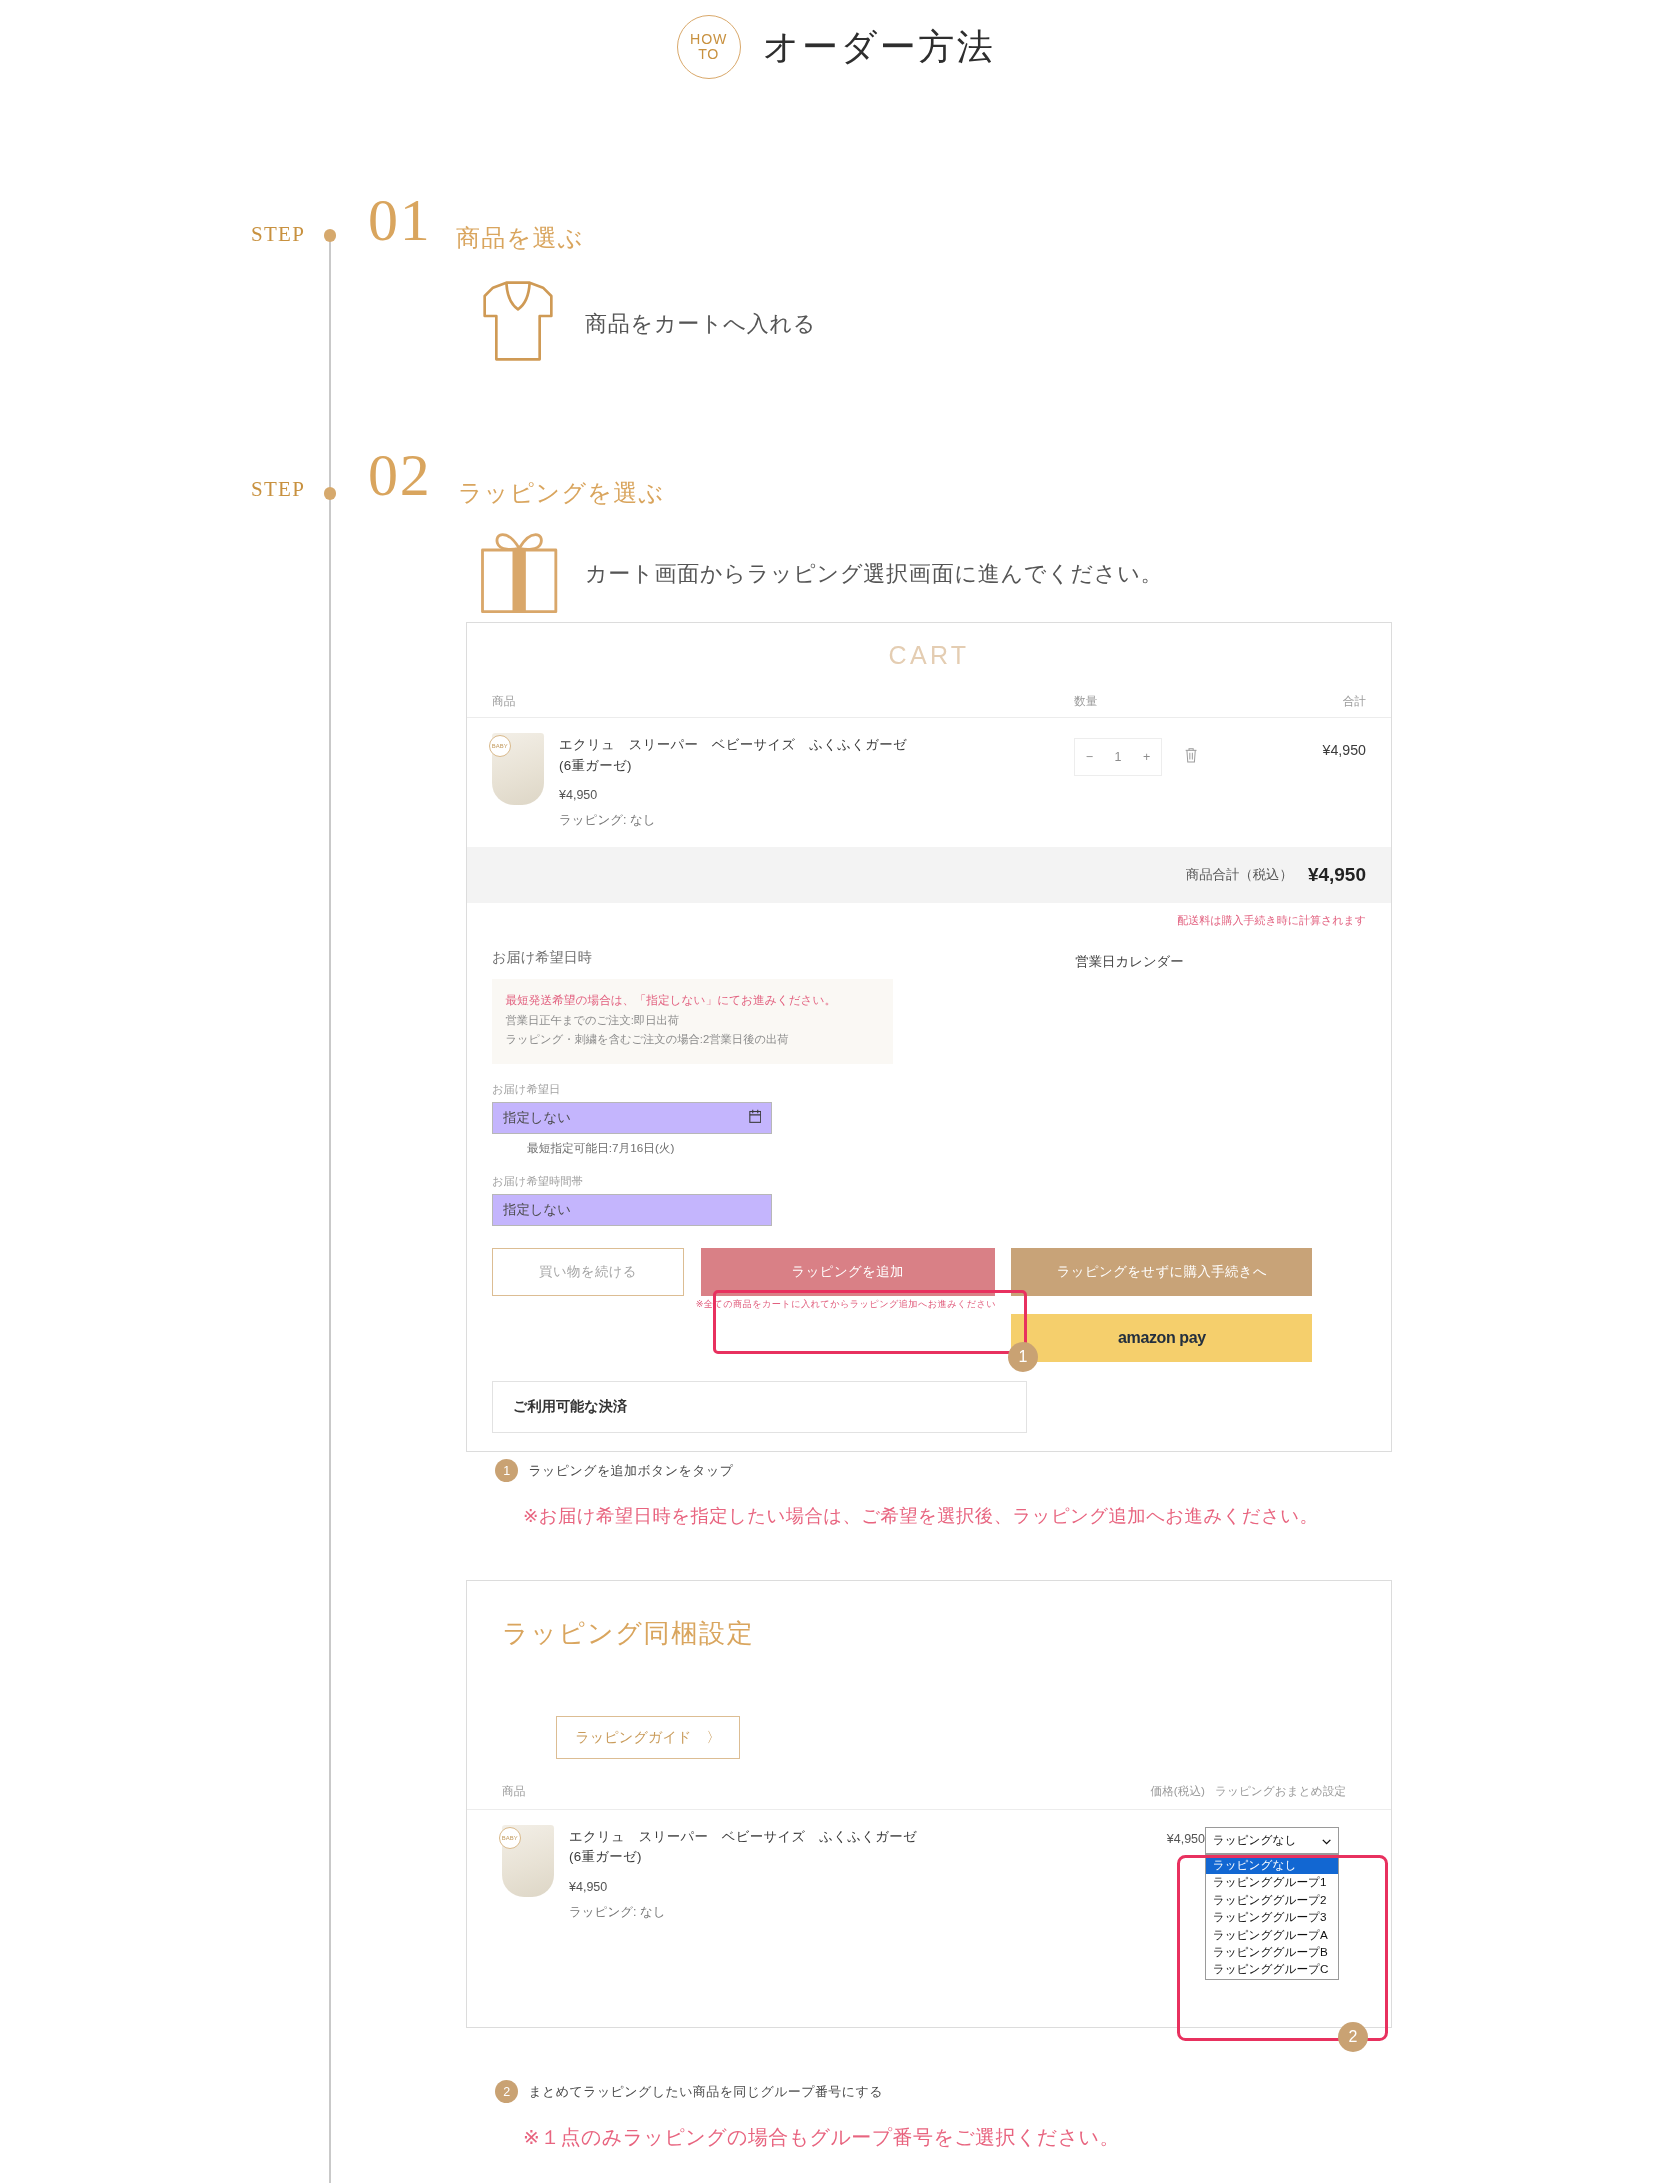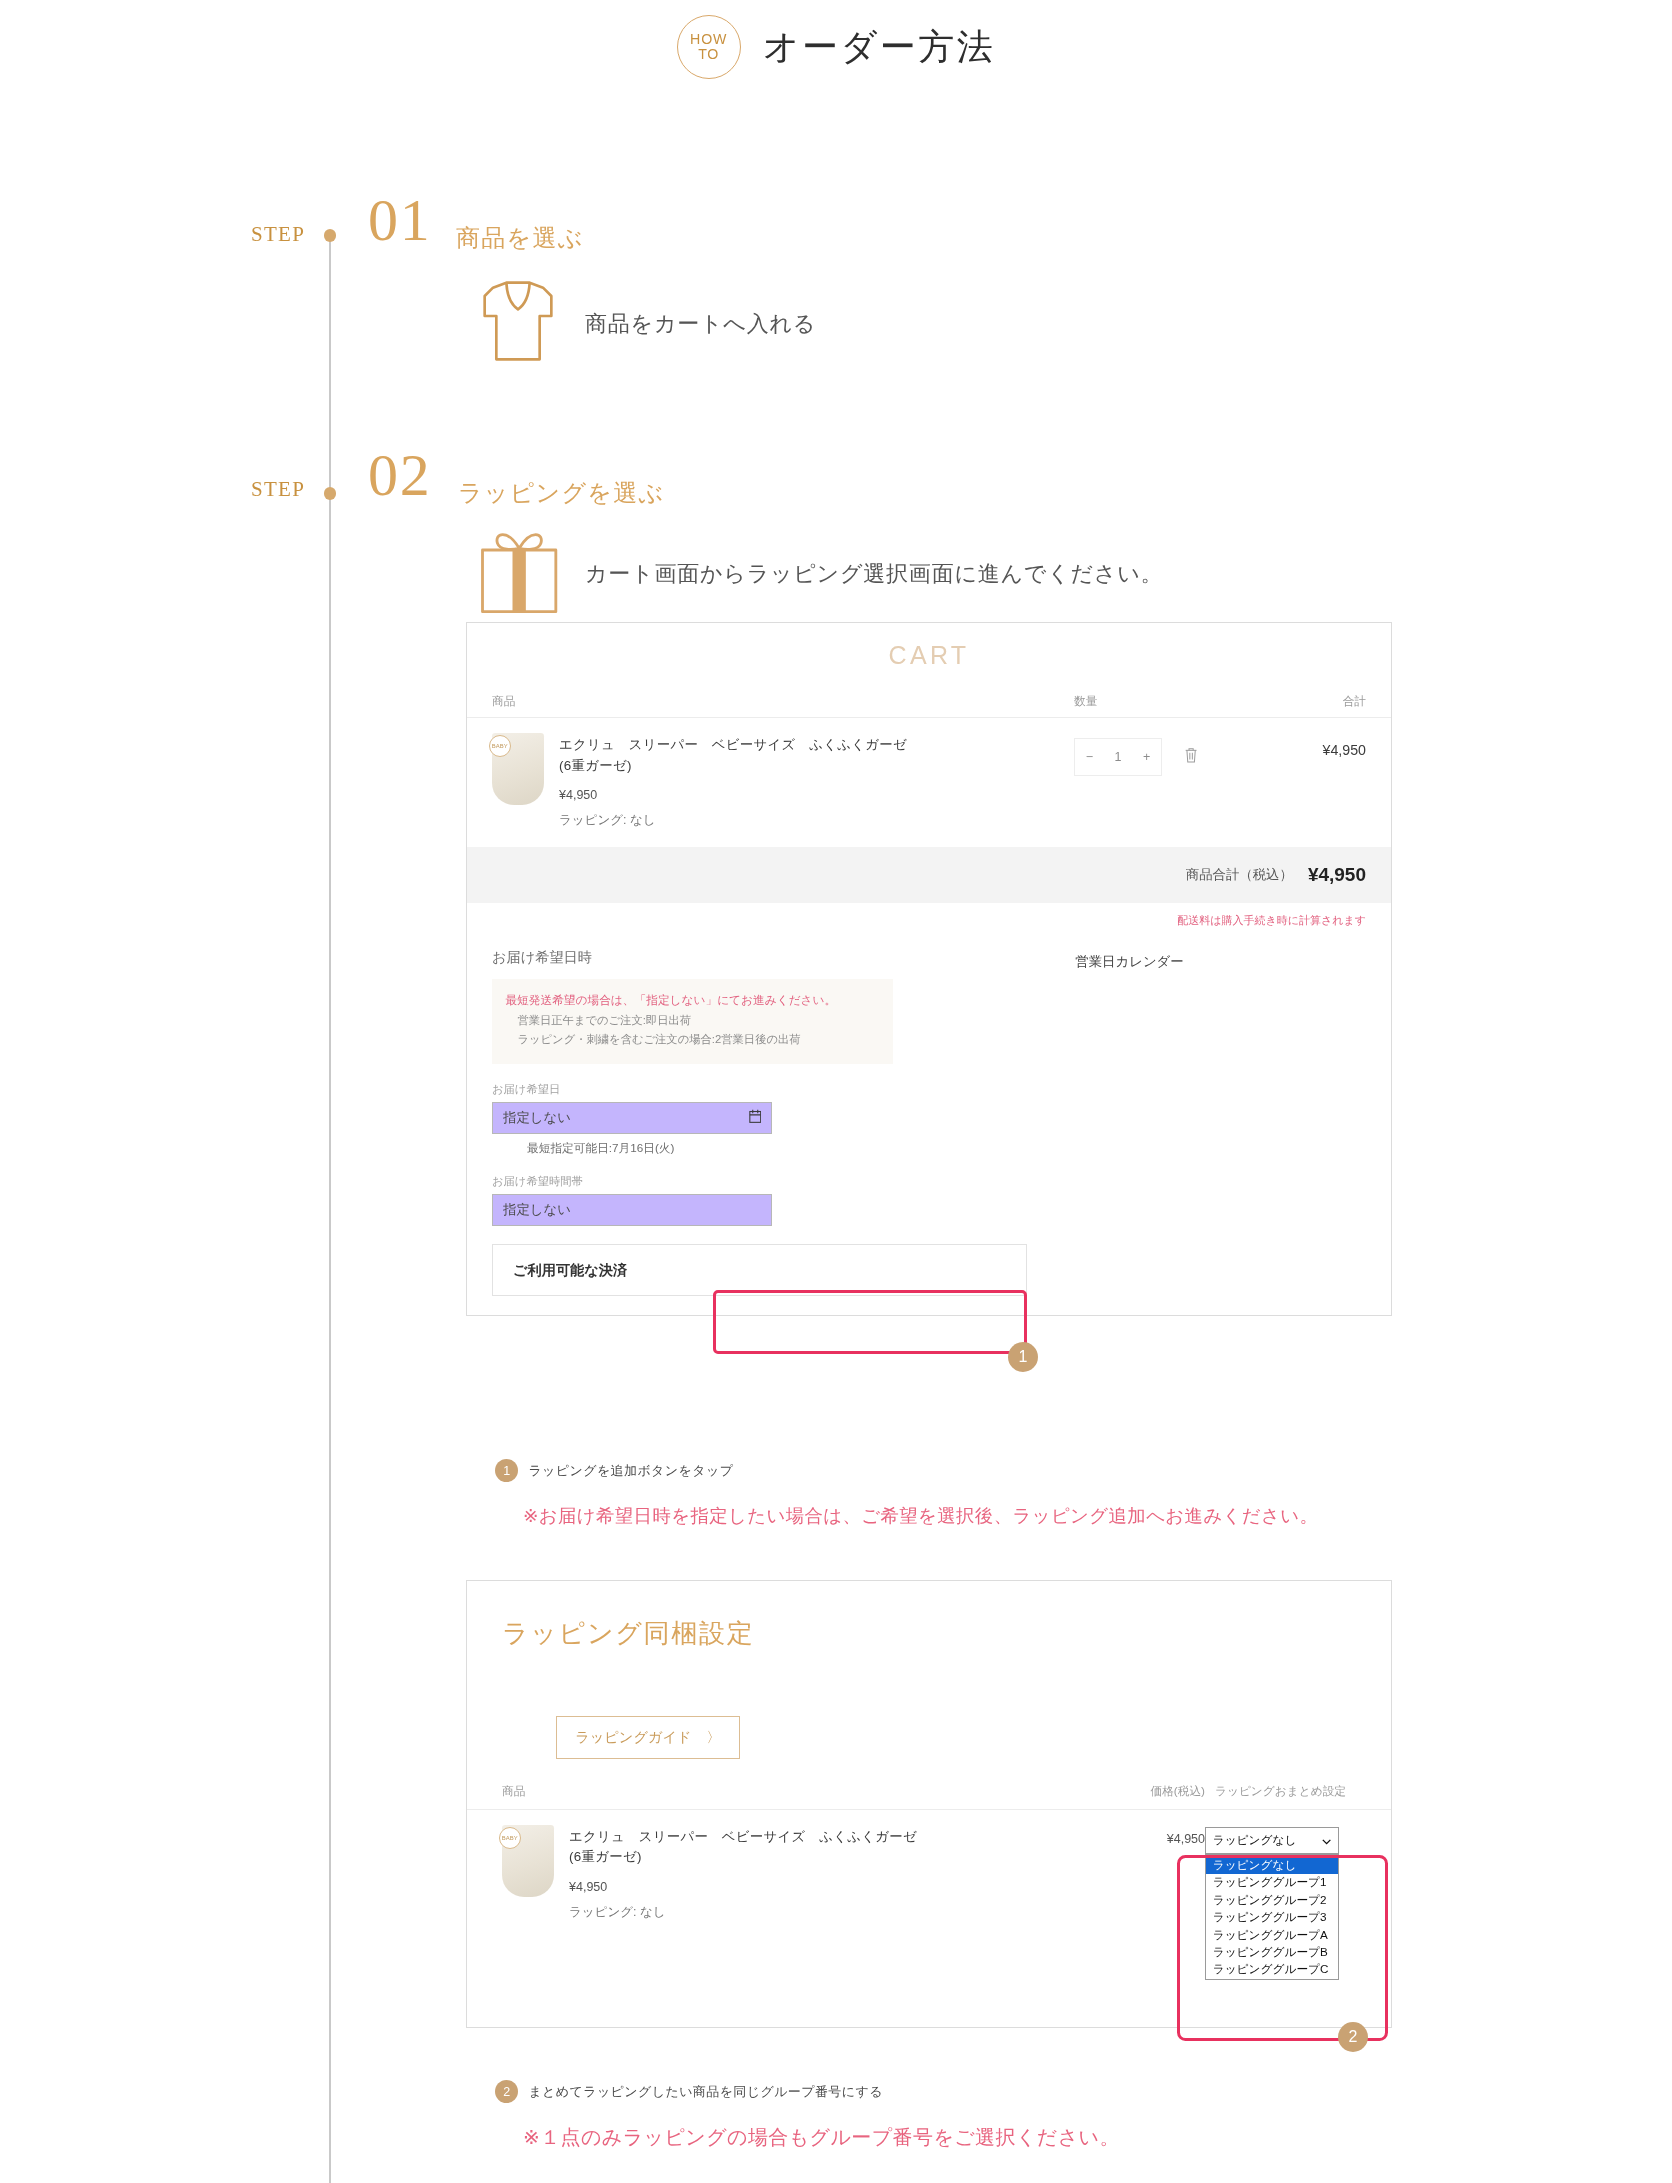--- a/index.html
+++ b/index.html
@@ -133,21 +133,21 @@
   .subtotal-bar .val { font-size: 19px; color: #222; font-weight: 700; }
   .ship-note { text-align: right; padding: 10px 25px 0 25px; font-size: 11px; color: #e2607f; }
 
   .deliv-wrap { display: flex; padding: 20px 25px 0 25px; }
   .deliv-left { width: 401px; }
   .deliv-right { flex: 1; text-align: center; padding-top: 5px; }
   .biz-cal { font-size: 13.4px; color: #444; }
   .deliv-h { font-size: 14.2px; color: #707070; margin-bottom: 11.7px; }
   .notice-box { background: #faf8f4; padding: 11.7px 13.4px 13.4px 13.4px; line-height: 1.75; }
   .notice-box .red { font-size: 11.7px; color: #e2607f; }
-  .notice-box .gray { font-size: 11.3px; color: #8b8b8b; margin-left: 12px; }
+  .notice-box .gray { font-size: 11.3px; color: #8b8b8b; }
 
   .field-label { font-size: 11.3px; color: #a3a3a3; margin: 18.4px 0 5px 0; }
   .field-box {
     width: 280px; height: 32px; border: 0.8px solid #b7b7b7;
     display: flex; align-items: center; justify-content: space-between;
     padding: 0 10px; font-size: 13.4px; color: #4a4a4a; background:#c4b5fd;
   }
   .hint { font-size: 11.7px; color: #6d6d6d; margin: 6.7px 0 0 35px; }
 
   
@@ -356,20 +356,31 @@
         <div class="field-label">お届け希望時間帯</div>
         <div class="field-box">
           <span>指定しない</span>
         </div>
       </div>
       <div class="deliv-right">
         <div class="biz-cal">営業日カレンダー</div>
       </div>
     </div>
 
+    <div class="btn-area">
+      <div class="btn btn-keep">買い物を続ける</div>
+      <div class="btn btn-addwrap">
+        <span>ラッピングを追加</span>
+        <span class="btn-note">※全ての商品をカートに入れてからラッピング追加へお進みください</span>
+      </div>
+      <div style="display:flex; flex-direction:column; gap:18.4px;">
+        <div class="btn btn-nowrap">ラッピングをせずに購入手続きへ</div>
+        <div class="btn-amazon">amazon pay</div>
+      </div>
+    </div>
 
     <div class="pay-box">
       <span>ご利用可能な決済</span>
     </div>
     <div style="height:18.4px;"></div>
   </div>
 
   <div class="pink-ring" style="left:713px; top:1290px; width:314px; height:64px;"></div>
   <div class="num-bubble" style="left:1008px; top:1342px;">1</div>
 

